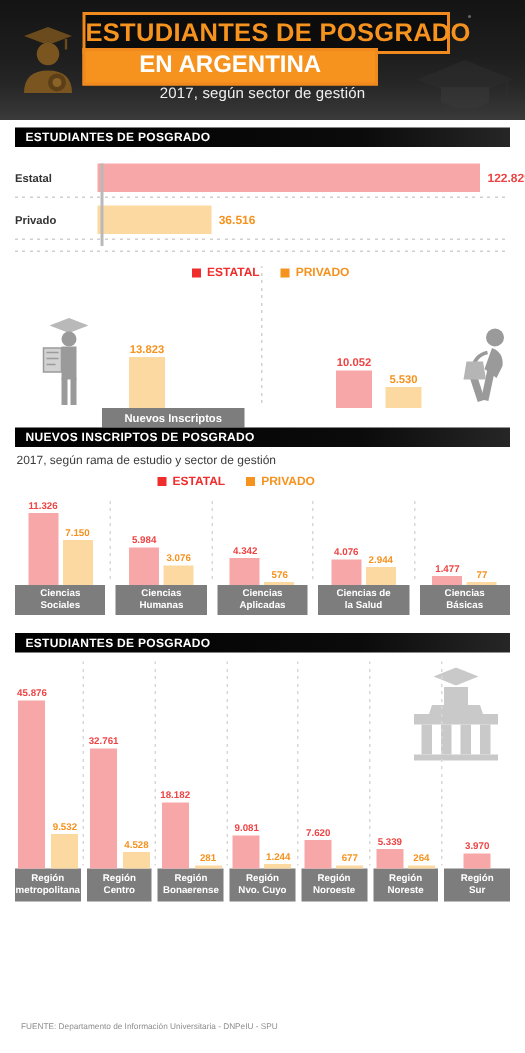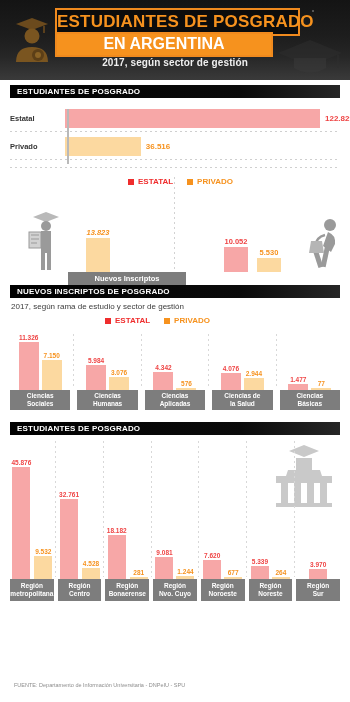--- a/index.html
+++ b/index.html
@@ -24,28 +24,28 @@
     position:absolute;left:55px;top:8px;width:245px;
     box-sizing:border-box;
     border:2px solid #f08a1e;background:#0c0c0c;
     text-align:center;padding:2px 0 3px 0;
   }
   .title-main{
     color:#f6921e;font-weight:bold;font-size:17px;letter-spacing:.2px;
     line-height:19px;white-space:nowrap;
   }
   .title-sub-band{
-    position:absolute;left:55px;top:32px;width:218px;
+    position:absolute;left:55px;top:32px;width:197px;
     box-sizing:border-box;background:#f6921e;border:2px solid #f08a1e;
     text-align:center;padding:1px 0 2px 0;
   }
   .title-sub{color:#ffffff;font-weight:bold;font-size:16px;line-height:18px;white-space:nowrap;}
   .title-caption{
     position:absolute;left:0;top:57px;width:350px;text-align:center;
-    color:#efefef;font-weight:bold;font-size:10px;letter-spacing:.1px;
+    color:#efefef;font-weight:normal;font-size:10px;letter-spacing:.1px;
   }
 
   
   .secbar{
     position:relative;margin:0 10px;height:13px;
     background:linear-gradient(90deg,#000 0%,#0b0b0b 70%,#262626 100%);
     display:flex;align-items:center;
   }
   .secbar span{
     color:#fff;font-weight:bold;font-size:8px;letter-spacing:.2px;padding-left:7px;
@@ -173,24 +173,24 @@
       <path d="M5 25 h8 M5 29 h8 M5 33 h6" stroke="#9a9a9a" stroke-width="1"></path>
     </svg>
     <svg class="fig" style="left:297px;width:38px;height:55px;" viewBox="0 0 38 55">
       <circle cx="23" cy="8" r="6" fill="#9a9a9a"></circle>
       <path d="M21 15 q8 3 7 12 l-4 8 l-8 -6 z" fill="#9a9a9a"></path>
       <rect x="17" y="30" width="5" height="20" transform="rotate(12 19 34)" fill="#9a9a9a"></rect>
       <rect x="8" y="33" width="5" height="18" transform="rotate(-18 10 40)" fill="#9a9a9a"></rect>
       <path d="M18 18 q-9 2 -10 12" stroke="#9a9a9a" stroke-width="2.5" fill="none"></path>
       <path d="M4 24 h11 l2 12 h-15 z" fill="#b5b5b5"></path>
     </svg>
-  <div class="s2plinth" style="left: 58px; width: 118px;">Nuevos Inscriptos</div>
+  <div class="s2plinth" style="left: 58px; width: 95px;">Nuevos Inscriptos</div>
       <div class="s2bars" style="left: 76px;">
         <div class="s2col">
-          <div class="s2num" style="color: rgb(246, 146, 30); font-style: italic;">13.823</div>
+          <div class="s2num" style="color: rgb(246, 146, 30);">13.823</div>
           <div class="s2bar" style="height: 34.4713px; background: rgb(252, 217, 160);"></div>
         </div>
       </div>
       <div class="s2bars" style="left: 214px;">
         <div class="s2col">
           <div class="s2num" style="color: rgb(239, 68, 68);">10.052</div>
           <div class="s2bar" style="height: 25.0673px; background: rgb(247, 167, 167);"></div>
         </div>
         <div class="s2col">
           <div class="s2num" style="color: rgb(246, 146, 30);">5.530</div>

